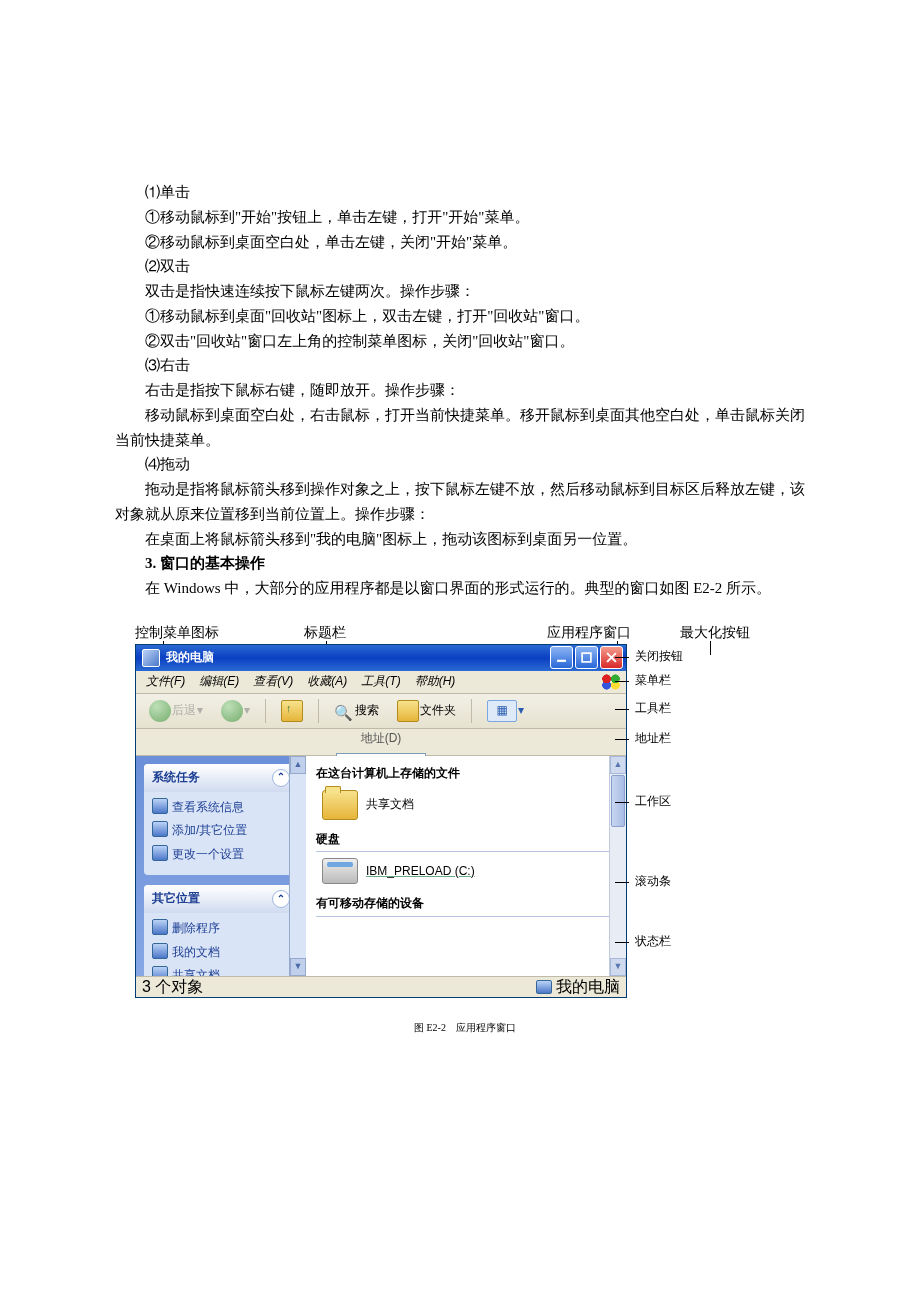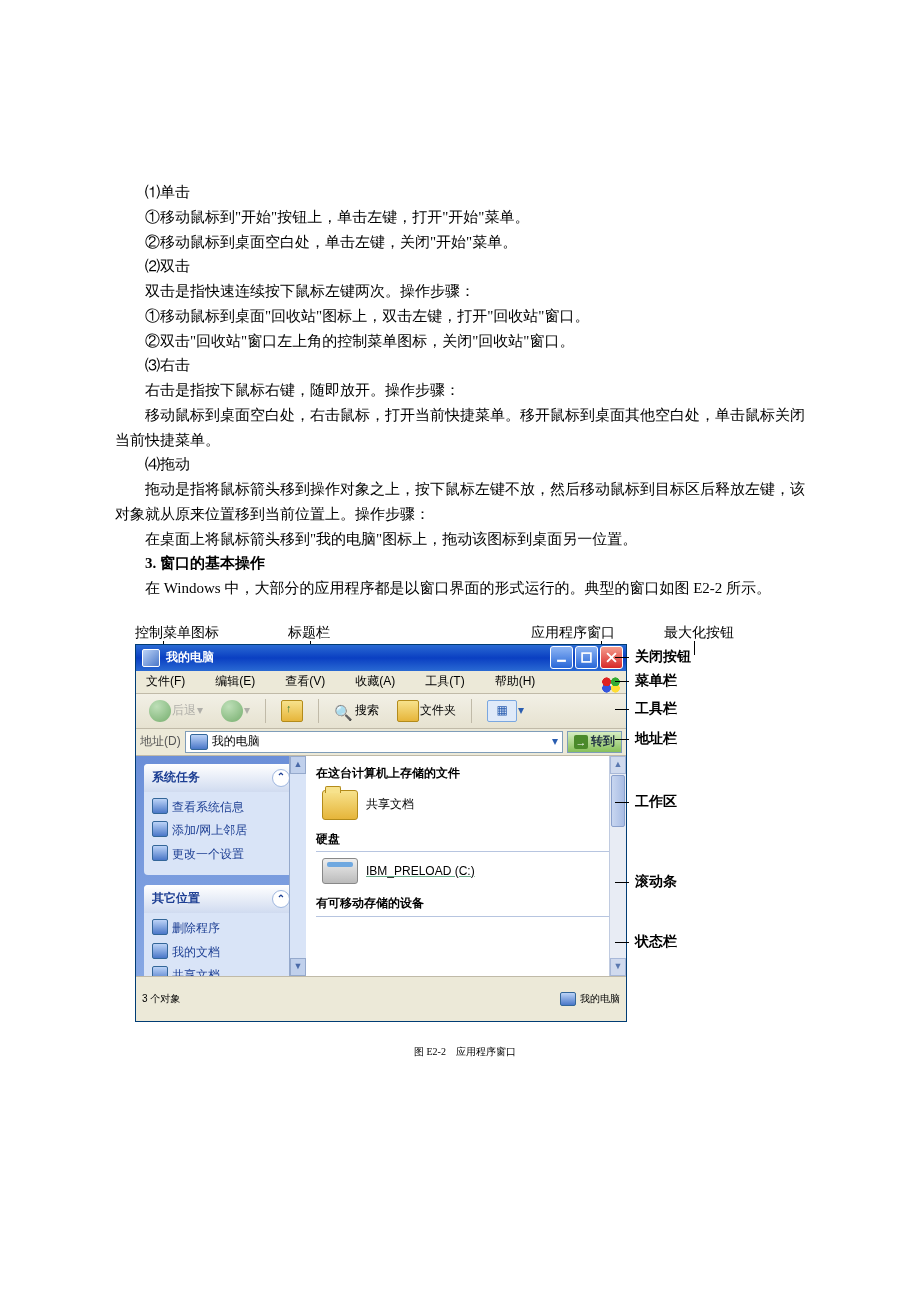--- a/index.html
+++ b/index.html
@@ -33,27 +33,26 @@
     gap: 33px;
   }
   .top-labels > div { position: relative; }
   .callout-line {
     width: 1px; background: #000; position: absolute; left: 50%;
   }
 
   .row { display: flex; }
   .right-label {
     width: 100px;
-    font-size: 14px;
+    font-size: 12px;
     padding-left: 8px;
     box-sizing: border-box;
     display: flex;
     align-items: center;
     position: relative;
-    font-weight: bold;
   }
   .right-label::before {
     content:"";
     position:absolute;
     left:-12px; top:50%; width:14px; height:1px; background:#000;
   }
 
   
   .window {
     width: 490px;
@@ -92,24 +91,25 @@
     font-family: Tahoma, sans-serif;
   }
   .win-btn.blue { background: linear-gradient(to bottom,#8cb4f4,#2968d8);color:#fff;}
   .win-btn.red  { background: linear-gradient(to bottom,#f49c8c,#d82929);color:#fff;}
   .win-btn svg { width:11px; height:11px; }
 
   .menubar {
     background:#ece9d8;
     height:22px;
     display:flex;
-    align-items:flex-end;
+    align-items:center;
     padding:0 4px;
     border-bottom:1px solid #c0baa8;
-    gap: 18px;
+    gap: 2px;
+    font-style: italic;
   }
   .menubar span { padding: 1px 6px; cursor:default; }
   .flag {
     margin-left:auto;
     width:22px;height:16px;
     background:
       radial-gradient(circle at 30% 30%,#d22 0 22%,transparent 24%),
       radial-gradient(circle at 70% 30%,#3a3 0 22%,transparent 24%),
       radial-gradient(circle at 30% 70%,#35d 0 22%,transparent 24%),
       radial-gradient(circle at 70% 70%,#fd3 0 22%,transparent 24%);
@@ -152,20 +152,21 @@
   }
   .ticon.views::before{content:"▦";}
 
   .addrbar {
     height:26px;
     display:flex;align-items:center;
     padding:0 4px;
     background:#ece9d8;
     border-bottom:1px solid #c0baa8;
     gap:4px;
+    flex-direction:column;
   }
   .addrbar .label{color:#555;}
   .addr-field{
     flex:1;height:20px;border:1px solid #7f9db9;background:#fff;
     display:flex;align-items:center;padding:0 4px;gap:4px;
   }
   .addr-field .pc-icon{
     width:16px;height:14px;background:linear-gradient(#bcd3f7,#4a77c8);
     border:1px solid #369;border-radius:2px;
   }
@@ -247,21 +248,21 @@
     display:flex;flex-direction:column;
   }
   .content-scroll .arrow{height:16px;background:#d0daee;border:1px solid #a8b8d8;
     display:flex;align-items:center;justify-content:center;font-size:9px;color:#5a78b0;}
   .content-scroll .thumb{height:50px;background:linear-gradient(to right,#c8d6f0,#a8bce4);
     border:1px solid #8aa0cc;border-radius:2px;margin:1px;}
   .content-scroll .track{flex:1;}
 
   .statusbar{
     height:20px;background:#ece9d8;border-top:1px solid #c0baa8;
-    display:flex;align-items:center;padding:12px 6px;font-size:10px;
+    display:flex;align-items:center;padding:0 6px;font-size:16px;
   }
   .statusbar .right{margin-left:auto;display:flex;align-items:center;gap:4px;}
   .statusbar .pc-icon{width:14px;height:12px;background:linear-gradient(#bcd3f7,#4a77c8);
     border:1px solid #369;border-radius:2px;}
 
   .fig-caption{
     text-align:center;font-size:10px;margin-top:22px;
     font-family:"SimSun","宋体",serif;
   }
 </style>
@@ -286,21 +287,21 @@
   <p class="para bold">3. 窗口的基本操作</p>
   <p class="para">在 Windows 中，大部分的应用程序都是以窗口界面的形式运行的。典型的窗口如图 E2-2 所示。</p>
 
   <div class="figwrap">
 
     <div class="top-labels">
       <div style="margin-left:20px;width:110px;text-align:left;">
         <span>控制菜单图标</span>
         <div class="callout-line" style="height:14px;top:20px;left:28px;"></div>
       </div>
-      <div style="margin-left:10px;width:80px;text-align:left;">
+      <div style="margin-left:26px;width:80px;text-align:left;">
         <span>标题栏</span>
         <div class="callout-line" style="height:14px;top:20px;left:22px;"></div>
       </div>
       <div style="margin-left:130px;width:100px;text-align:left;">
         <span>应用程序窗口</span>
         <div class="callout-line" style="height:14px;top:20px;left:70px;"></div>
       </div>
       <div style="margin-left:0;width:100px;text-align:left;">
         <span>最大化按钮</span>
         <div class="callout-line" style="height:14px;top:20px;left:30px;"></div>
@@ -382,21 +383,21 @@
 
         <div class="client">
           <div class="sidepane">
             <div class="panel">
               <div class="panel-hd">
                 <span>系统任务</span>
                 <span class="chev">⌃</span>
               </div>
               <ul>
                 <li>查看系统信息</li>
-                <li>添加/网上邻居</li>
+                <li>添加/其它位置</li>
                 <li>更改一个设置</li>
               </ul>
             </div>
             <div class="panel">
               <div class="panel-hd">
                 <span>其它位置</span>
                 <span class="chev">⌃</span>
               </div>
               <ul>
                 <li>删除程序</li>

